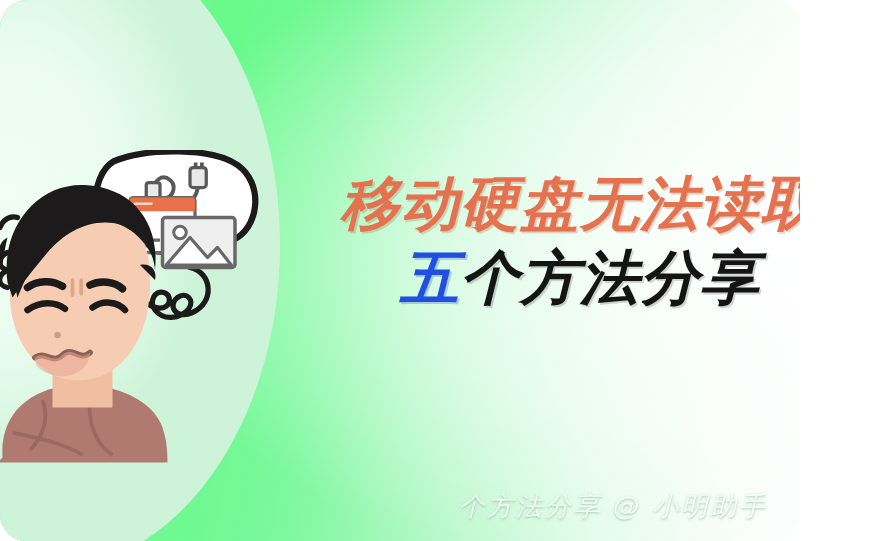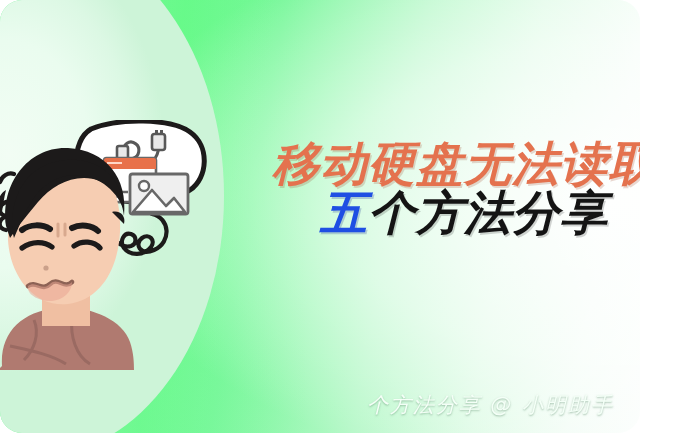--- a/index.html
+++ b/index.html
@@ -78,21 +78,21 @@
     font-size: 47px;
     line-height: 1.02;
     font-weight: 700;
     color: #e4724e;
     letter-spacing: 1px;
     white-space: nowrap;
     text-shadow: 1.5px 2px 0 rgba(150,60,30,0.20);
     font-family: "DejaVu Sans", "Liberation Sans", sans-serif;
   }
   #headline-secondary {
-    margin-top: 1px;
+    margin-top: 11px;
     font-size: 47px;
     line-height: 1.02;
     font-weight: 700;
     color: #141414;
     letter-spacing: 1px;
     white-space: nowrap;
     text-shadow: 1.5px 2px 0 rgba(0,0,0,0.17);
     font-family: "DejaVu Sans", "Liberation Sans", sans-serif;
   }
   #headline-secondary .num {

